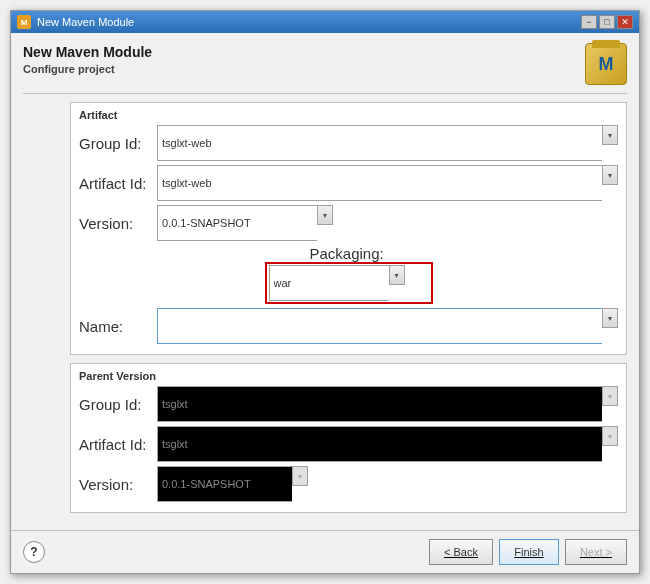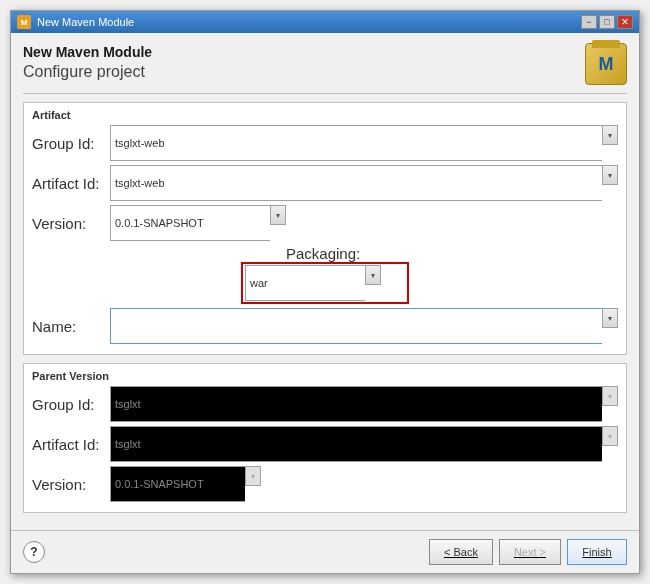--- a/index.html
+++ b/index.html
@@ -82,22 +82,23 @@
       padding-bottom: 8px;
       border-bottom: 1px solid #c0c0c0;
     }
     .header-title {
       font-size: 14px;
       font-weight: bold;
       color: #1a1a1a;
       line-height: 1.4;
     }
     .header-subtitle {
-      font-size: 16px;
+      font-size: 11px;
       color: #444;
+      font-weight: bold;
     }
     .maven-icon {
       width: 42px;
       height: 42px;
       background: linear-gradient(135deg, #e8c860, #c8a020);
       border-radius: 4px;
       display: flex;
       align-items: center;
       justify-content: center;
       font-size: 18px;
@@ -300,20 +301,21 @@
     .btn:disabled { color: #aaa; cursor: default; }
     .btn.primary {
       background: linear-gradient(to bottom, #f8f8f8, #d8e8f8);
       border-color: #5b9bd5;
     }
     .main-content {
       flex: 1;
       overflow-y: auto;
       display: flex;
       flex-direction: column;
+      margin-left: 47px;
     }
   </style>
 </head>
 <body>
 
 <div class="window">
 
   <div class="title-bar">
     <div class="title-bar-icon">M</div>
     <span class="title-bar-text">New Maven Module</span>
@@ -419,17 +421,17 @@
       </div>
     </div>
   </div>
 
   <div class="footer">
     <div class="footer-left">
       <div class="help-btn">?</div>
     </div>
     <div class="footer-buttons">
       <button class="btn">&lt; Back</button>
+      <button class="btn primary">Finish</button>
       <button class="btn" disabled="">Next &gt;</button>
-      <button class="btn primary">Finish</button>
     </div>
   </div>
 </div>
 
 </body></html>

